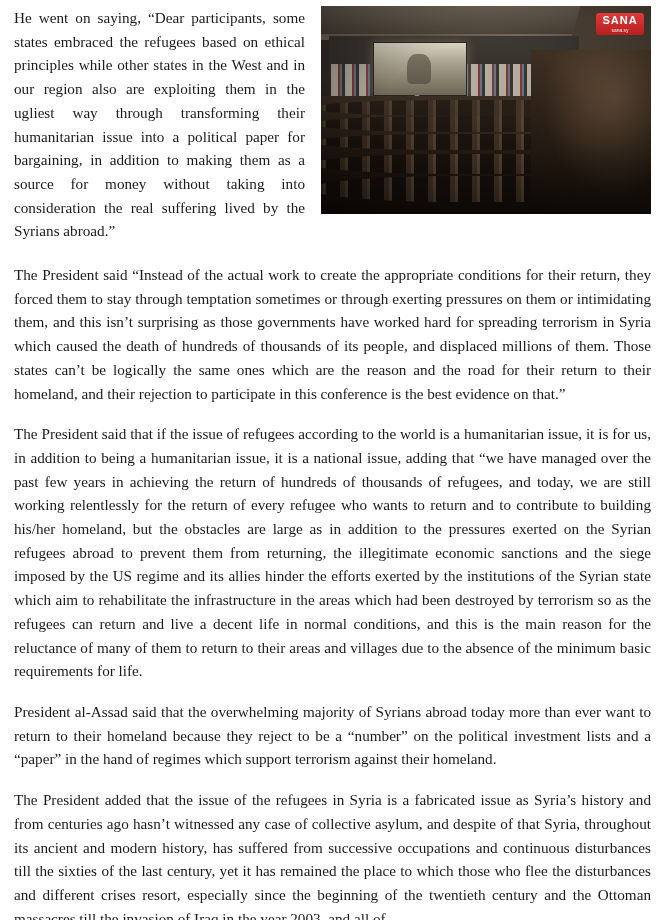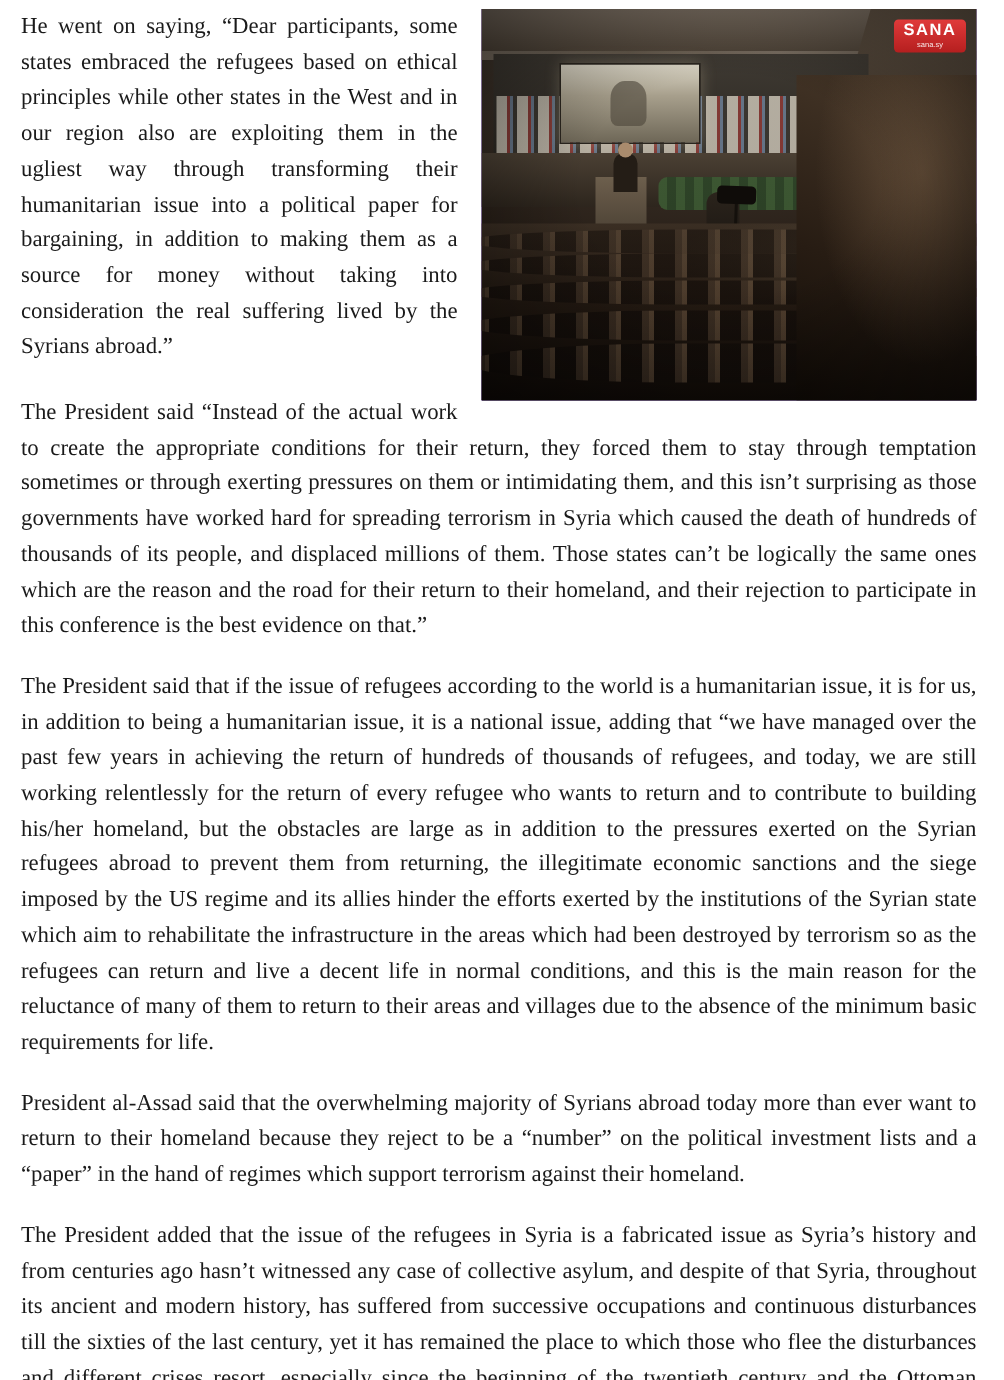--- a/index.html
+++ b/index.html
@@ -26,25 +26,25 @@
     box-sizing: border-box;
   }
   .figure {
     float: right;
     width: 330px;
     margin: 2px 0 10px 16px;
     line-height: 0;
   }
   .figure .photo {
     width: 330px;
-    height: 261px;
+    height: 208px;
     display: block;
     position: relative;
     overflow: hidden;
-    background: #8b5cf6;
+    background: #f0abfc;
   }
   
   .photo .hall-bg {
     position: absolute;
     inset: 0;
     background:
       radial-gradient(ellipse 120% 60% at 50% 8%, #6f6256 0%, #3b3128 45%, #241b14 100%),
       linear-gradient(180deg, #4a3f34 0%, #30261d 55%, #1d150f 100%);
   }
   .photo .ceiling {

